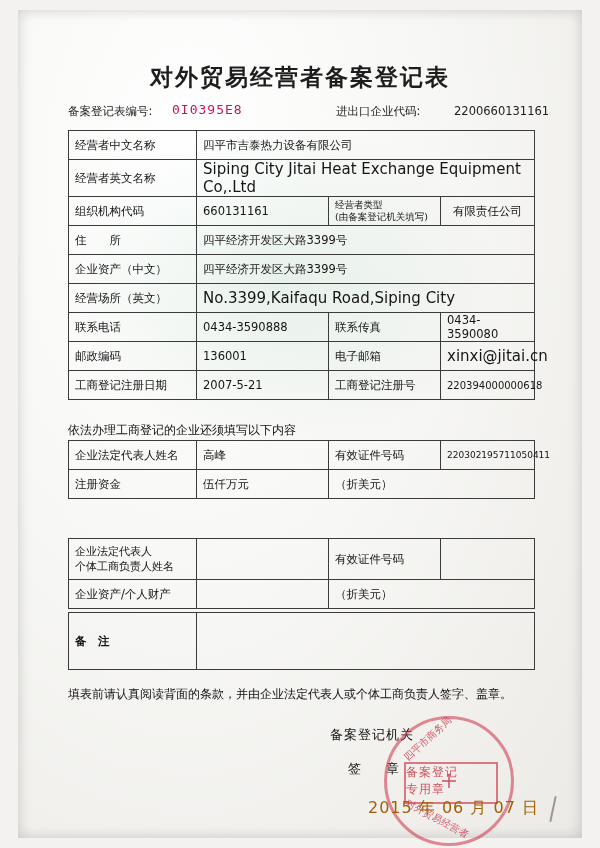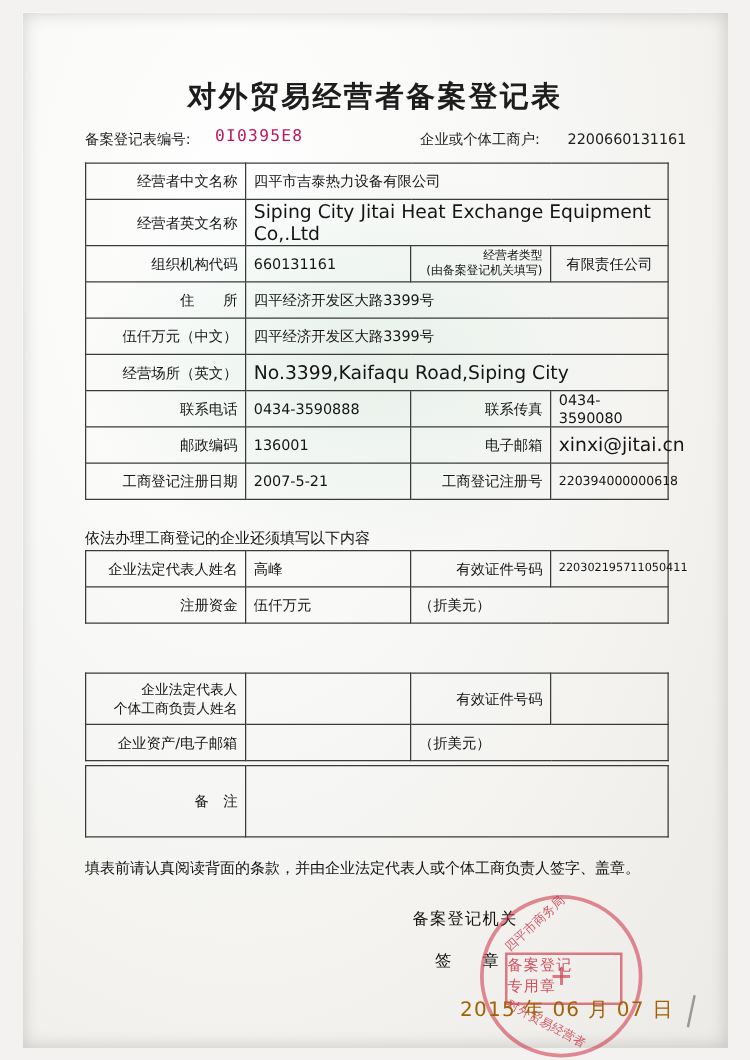--- a/index.html
+++ b/index.html
@@ -46,21 +46,21 @@
     table-layout:fixed;
   }
   table.main td{
     border:1px solid #3b3b3b;
     height:28px;
     font-size:11.5px;
     color:#151515;
     padding:0 6px;
     vertical-align:middle;
   }
-  td.lbl{text-align:right;background:transparent;white-space:nowrap;}
+  td.lbl{text-align:left;background:transparent;white-space:nowrap;}
   td.val{text-align:left;}
   td.val.en{font-size:15px;}
   .sect{
     position:absolute;left:68px;width:466px;
     font-size:12px;color:#111;
   }
   .notes{
     position:absolute;left:68px;top:686px;width:466px;
     font-size:12px;color:#111;
   }
@@ -110,21 +110,21 @@
 
 <div class="page">
   <div class="paper"></div>
   <div class="greenwash"></div>
 
   <div class="title">对外贸易经营者备案登记表</div>
 
   <div class="hdrrow">
     <span class="hdr-left">备案登记表编号:</span>
     <span class="hdr-num">0I0395E8</span>
-    <span class="hdr-right">企业或个体工商户:</span>
+    <span class="hdr-right">进出口企业代码:</span>
     <span class="hdr-code">2200660131161</span>
   </div>
 
   <table class="main">
     <colgroup>
       <col style="width:128px">
       <col style="width:132px">
       <col style="width:112px">
       <col style="width:94px">
     </colgroup>
@@ -144,21 +144,21 @@
           <span style="white-space:pre-line;">经营者类型
 (由备案登记机关填写)</span>
         </td>
         <td class="val" style="text-align:center;">有限责任公司</td>
       </tr>
       <tr>
         <td class="lbl">住　　所</td>
         <td class="val" colspan="3">四平经济开发区大路3399号</td>
       </tr>
       <tr>
-        <td class="lbl">伍仟万元（中文）</td>
+        <td class="lbl">企业资产（中文）</td>
         <td class="val" colspan="3">四平经济开发区大路3399号</td>
       </tr>
       <tr>
         <td class="lbl">经营场所（英文）</td>
         <td class="val en" colspan="3">No.3399,Kaifaqu Road,Siping City</td>
       </tr>
       <tr>
         <td class="lbl">联系电话</td>
         <td class="val">0434-3590888</td>
         <td class="lbl">联系传真</td>
@@ -211,35 +211,35 @@
     </colgroup>
     <tbody>
       <tr>
         <td class="lbl" style="height:40px;line-height:15px;white-space:pre-line;font-size:11px;">企业法定代表人
 个体工商负责人姓名</td>
         <td class="val"></td>
         <td class="lbl">有效证件号码</td>
         <td class="val"></td>
       </tr>
       <tr>
-        <td class="lbl">企业资产/电子邮箱</td>
+        <td class="lbl">企业资产/个人财产</td>
         <td class="val"></td>
         <td class="val right" colspan="2">（折美元）</td>
       </tr>
     </tbody>
   </table>
 
   <table class="main" style="top:612px;">
     <colgroup>
       <col style="width:128px">
       <col style="width:338px">
     </colgroup>
     <tbody>
       <tr>
-        <td class="lbl" style="height:56px;">备　注</td>
+        <td class="lbl" style="height:56px;font-weight:bold;">备　注</td>
         <td class="val"></td>
       </tr>
     </tbody>
   </table>
 
   <div class="notes">填表前请认真阅读背面的条款，并由企业法定代表人或个体工商负责人签字、盖章。</div>
 
   <div class="signblock">
     <div class="line1">备案登记机关</div>
     <div class="line2">签　章</div>

